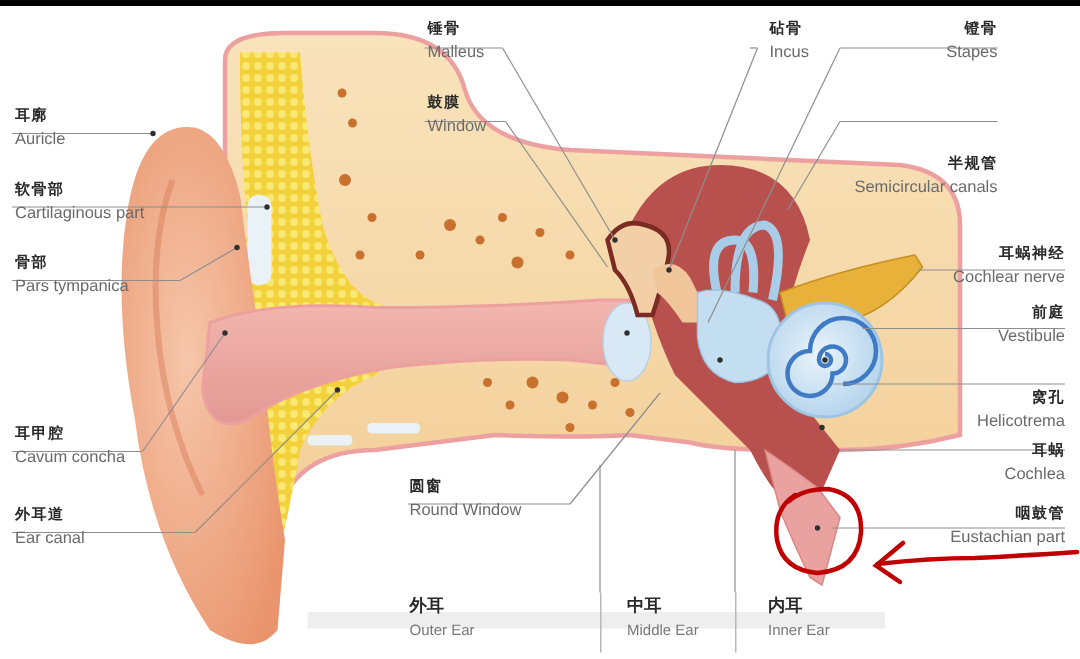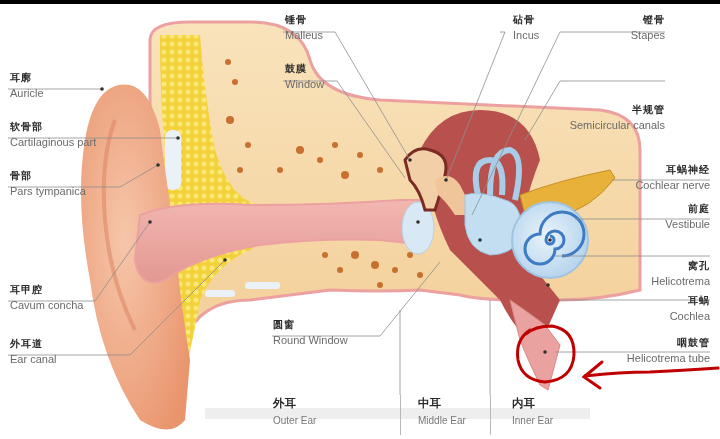--- a/index.html
+++ b/index.html
@@ -206,21 +206,21 @@
 <div class="lbl r" style="right:10px;top:241px;margin-top:20px;">
   <span class="zh">窝孔</span>
   <span class="en">Helicotrema</span>
 </div>
 <div class="lbl r" style="right:10px;top:296px;">
   <span class="zh">耳蜗</span>
   <span class="en">Cochlea</span>
 </div>
 <div class="lbl r" style="right:10px;top:338px;">
   <span class="zh">咽鼓管</span>
-  <span class="en">Helicotrema tube</span>
+  <span class="en">Eustachian part</span>
 </div>
 
 <div class="lbl" style="left:273px;top:320px;">
   <span class="zh">圆窗</span>
   <span class="en">Round Window</span>
 </div>
 
 <div class="band"></div>
 <div class="vsep" style="left:400px;top:395px;height:40px;"></div>
 <div class="vsep" style="left:490px;top:395px;height:40px;"></div>

